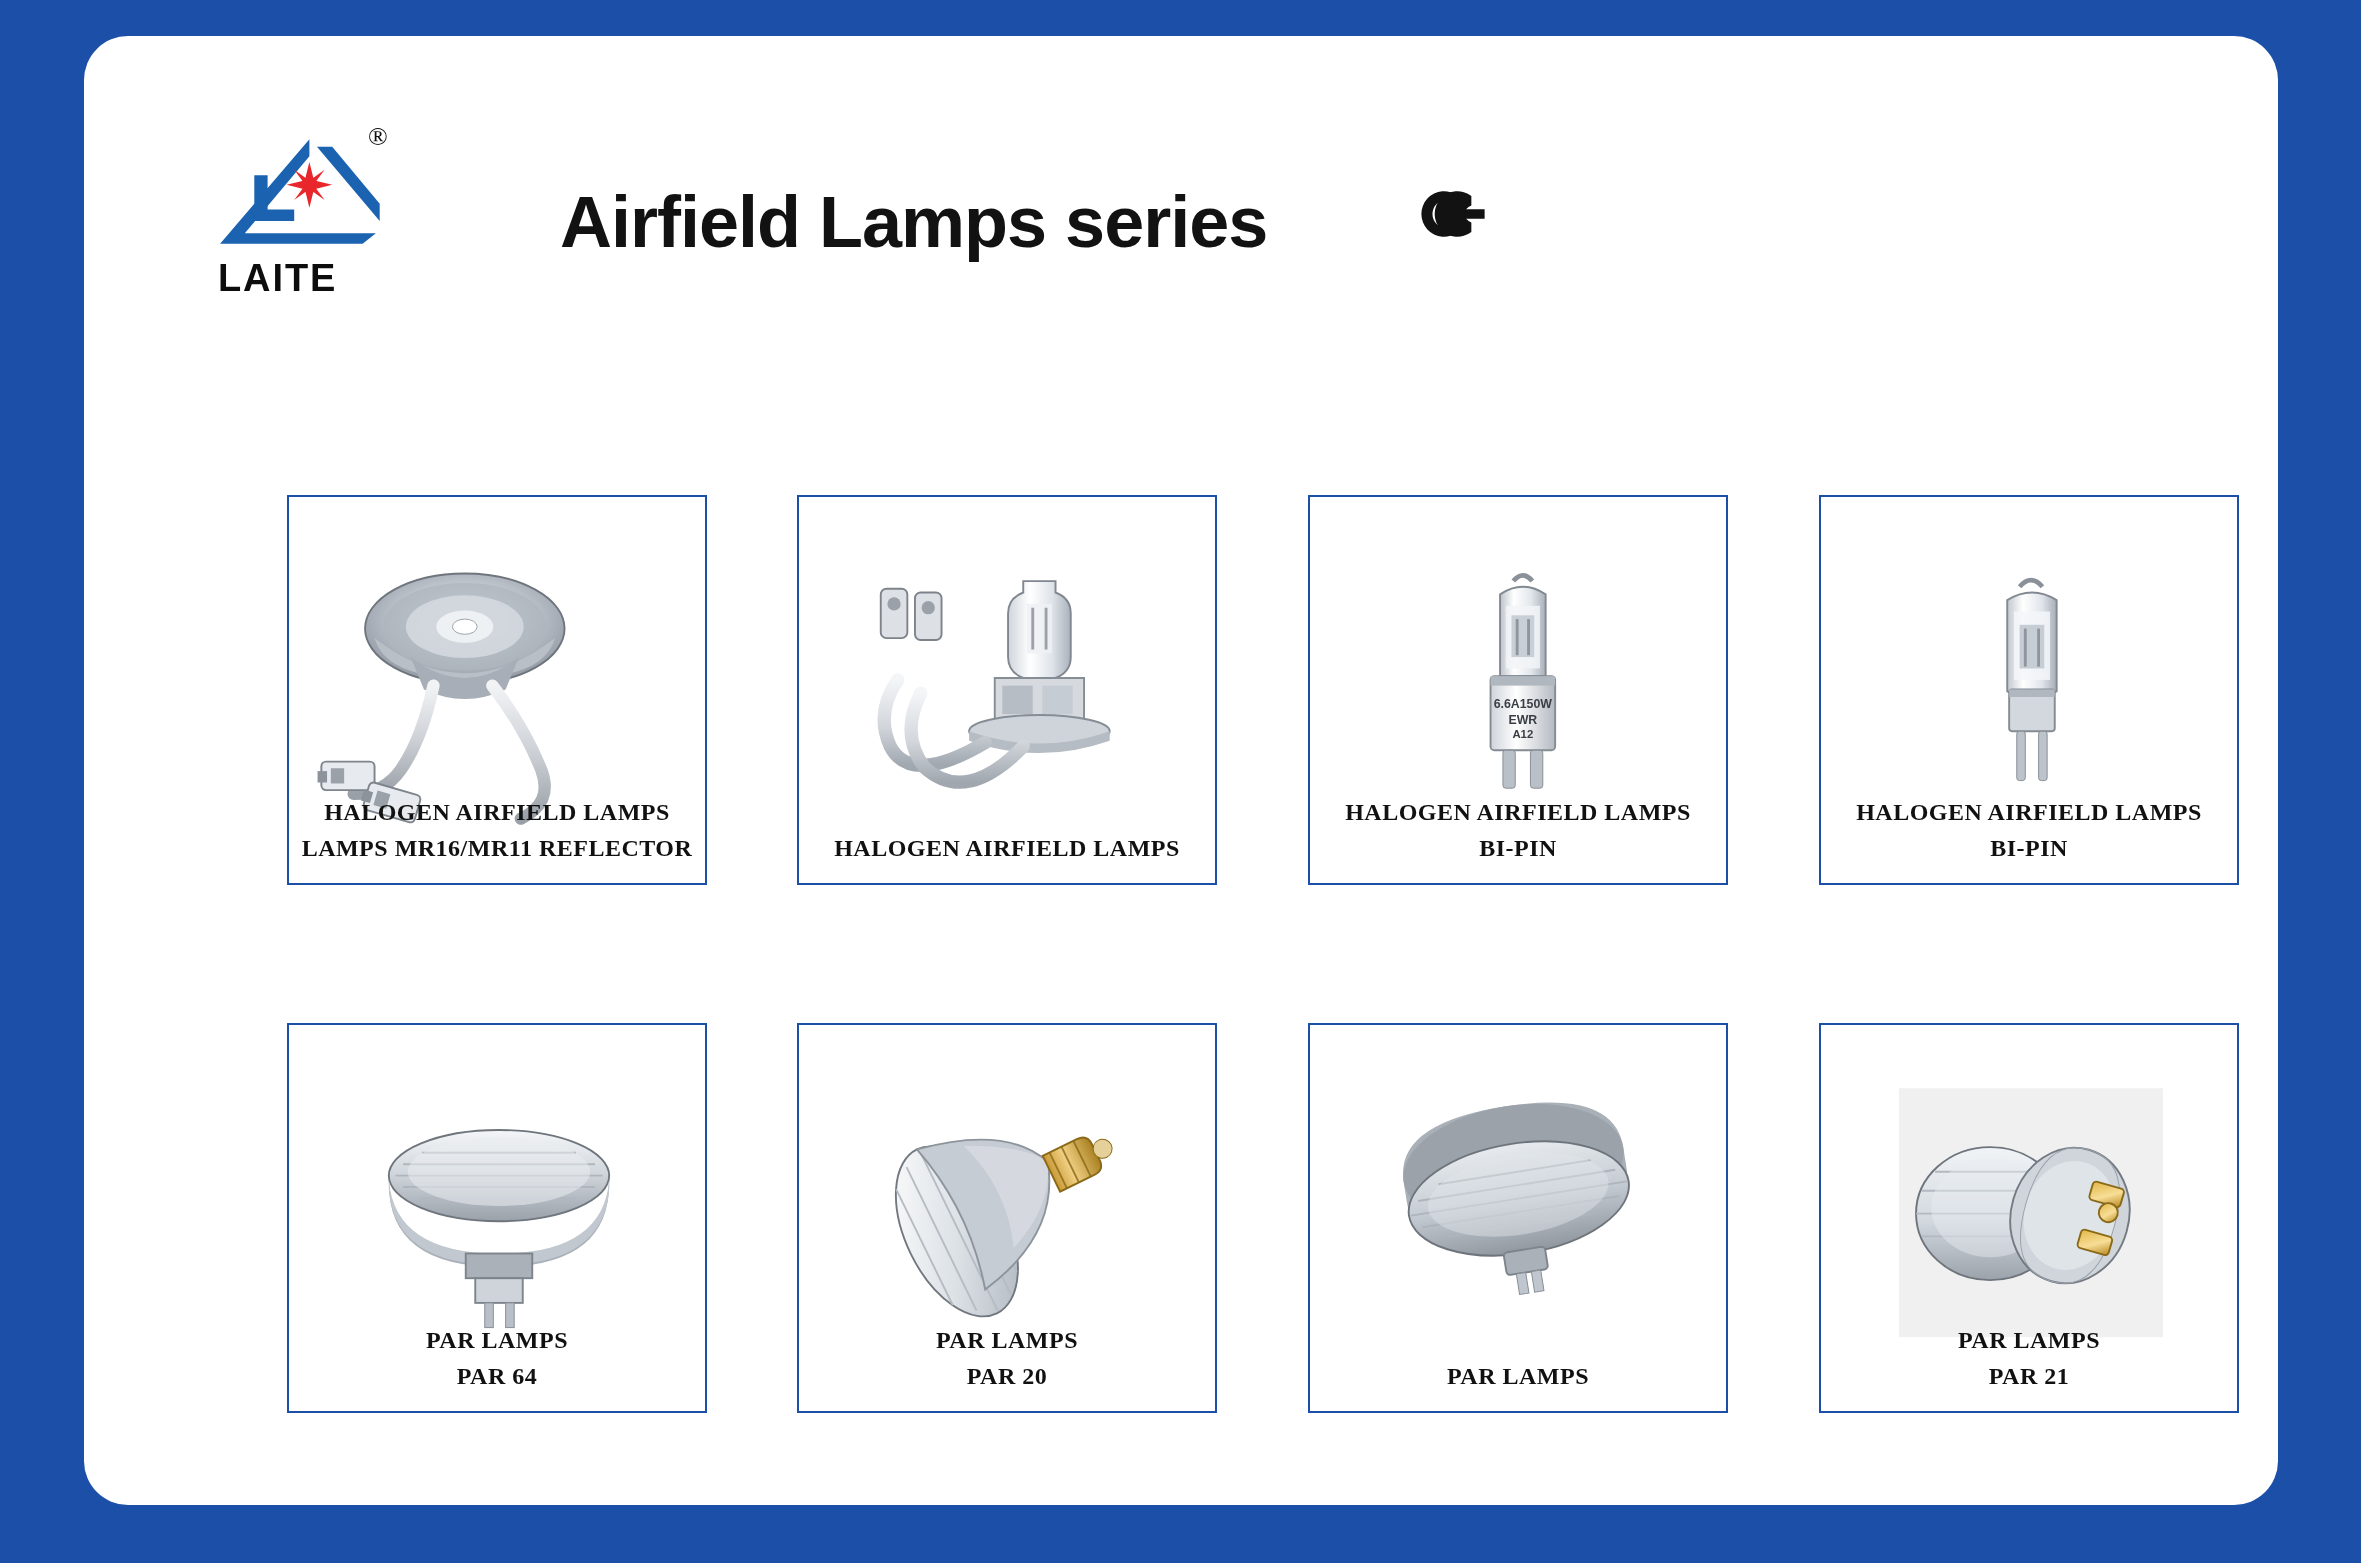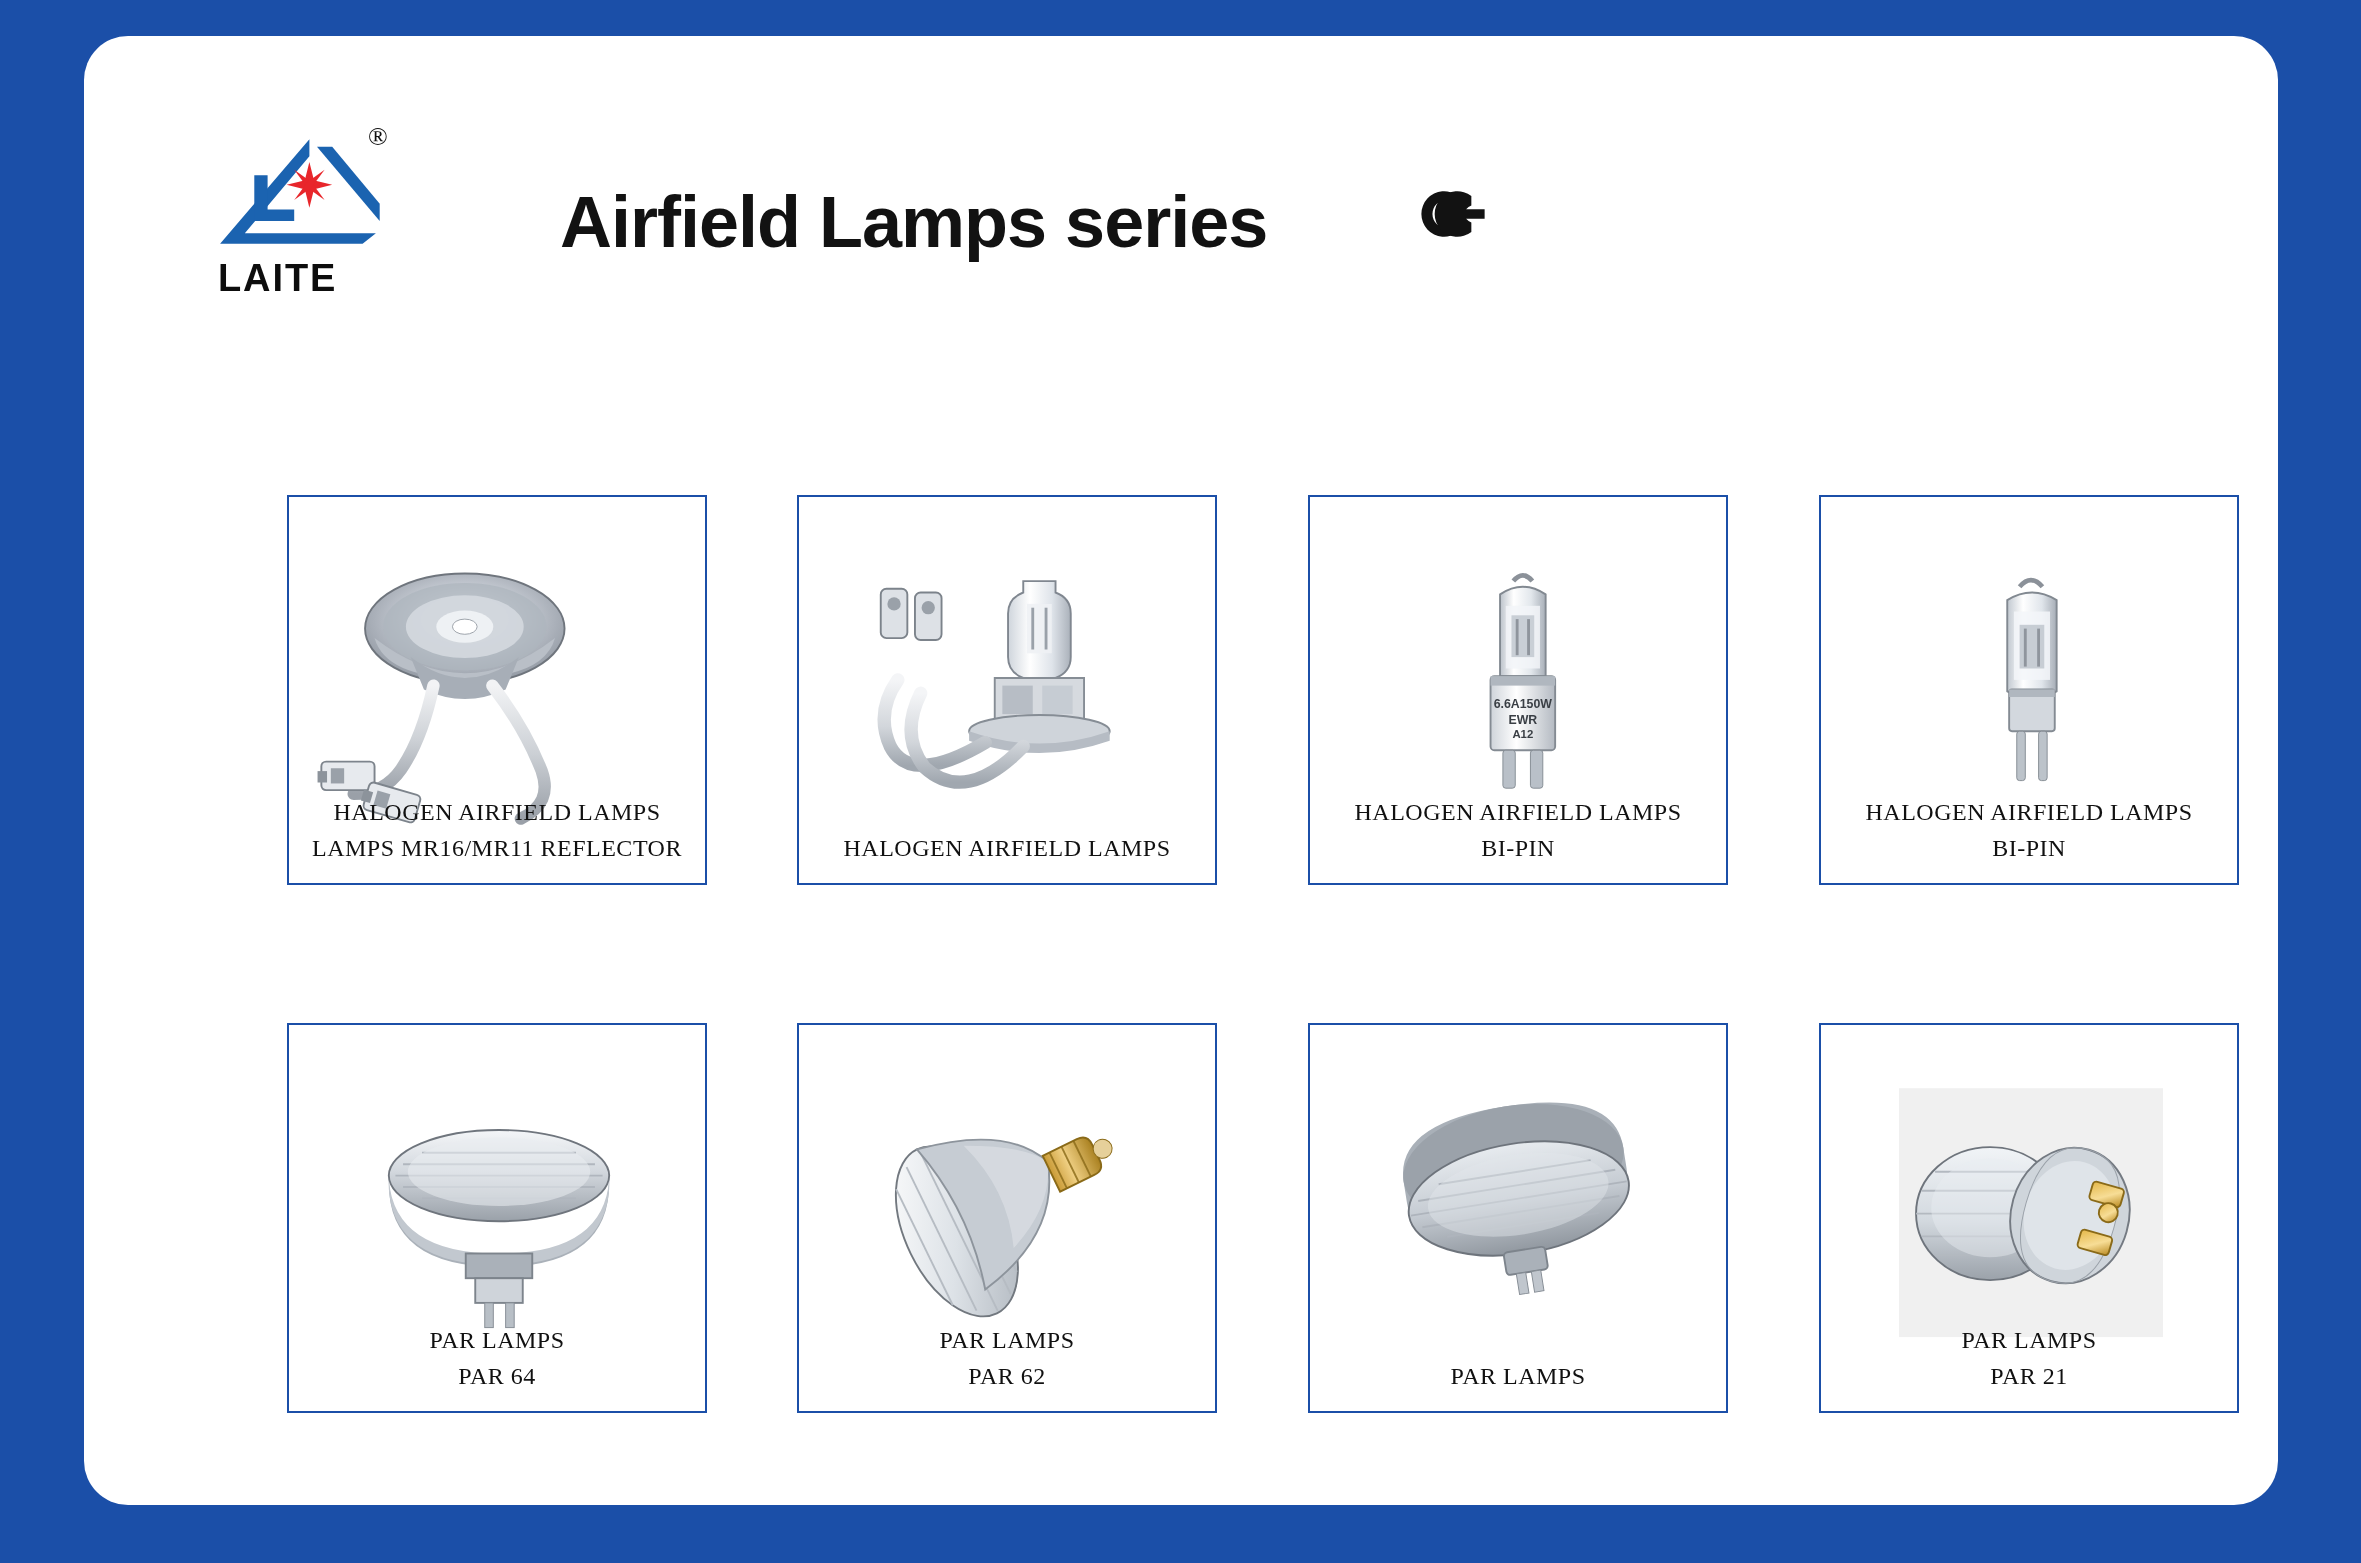--- a/index.html
+++ b/index.html
@@ -110,21 +110,21 @@
     height: 285px;
     margin-top: 48px;
   }
   .cell .caption {
     position: absolute;
     left: 0;
     bottom: 17px;
     width: 100%;
     text-align: center;
     font-family: "Liberation Serif", serif;
-    font-weight: normal;
+    font-weight: bold;
     font-size: 24px;
     color: #111111;
     line-height: 1.5;
     letter-spacing: 0.5px;
   }
   .cell .caption .l2 { display: block; }
 
   .r1 { top: 459px; }
   .r2 { top: 987px; }
   .c1 { left: 203px; }
@@ -411,21 +411,21 @@
                 <line x1="284" y1="108" x2="284" y2="150"></line>
                 <line x1="298" y1="108" x2="298" y2="150"></line>
                 <line x1="312" y1="108" x2="312" y2="150"></line>
               </g>
               <circle cx="336" cy="129" r="10" fill="#e6d09a" stroke="#8a6a18"></circle>
             </g>
           </svg>
         </div>
         <div class="caption">
           <span>PAR LAMPS</span>
-          <span class="l2">PAR 62</span>
+          <span class="l2">PAR 20</span>
         </div>
       </div>
 
       <div class="cell r2 c3">
         <div class="art">
           <svg width="420" height="285" viewBox="0 0 442 300">
             <defs>
               <linearGradient id="par56g" x1="0" y1="0" x2="0" y2="1">
                 <stop offset="0%" stop-color="#e7ebef"></stop>
                 <stop offset="50%" stop-color="#c6ccd3"></stop>

